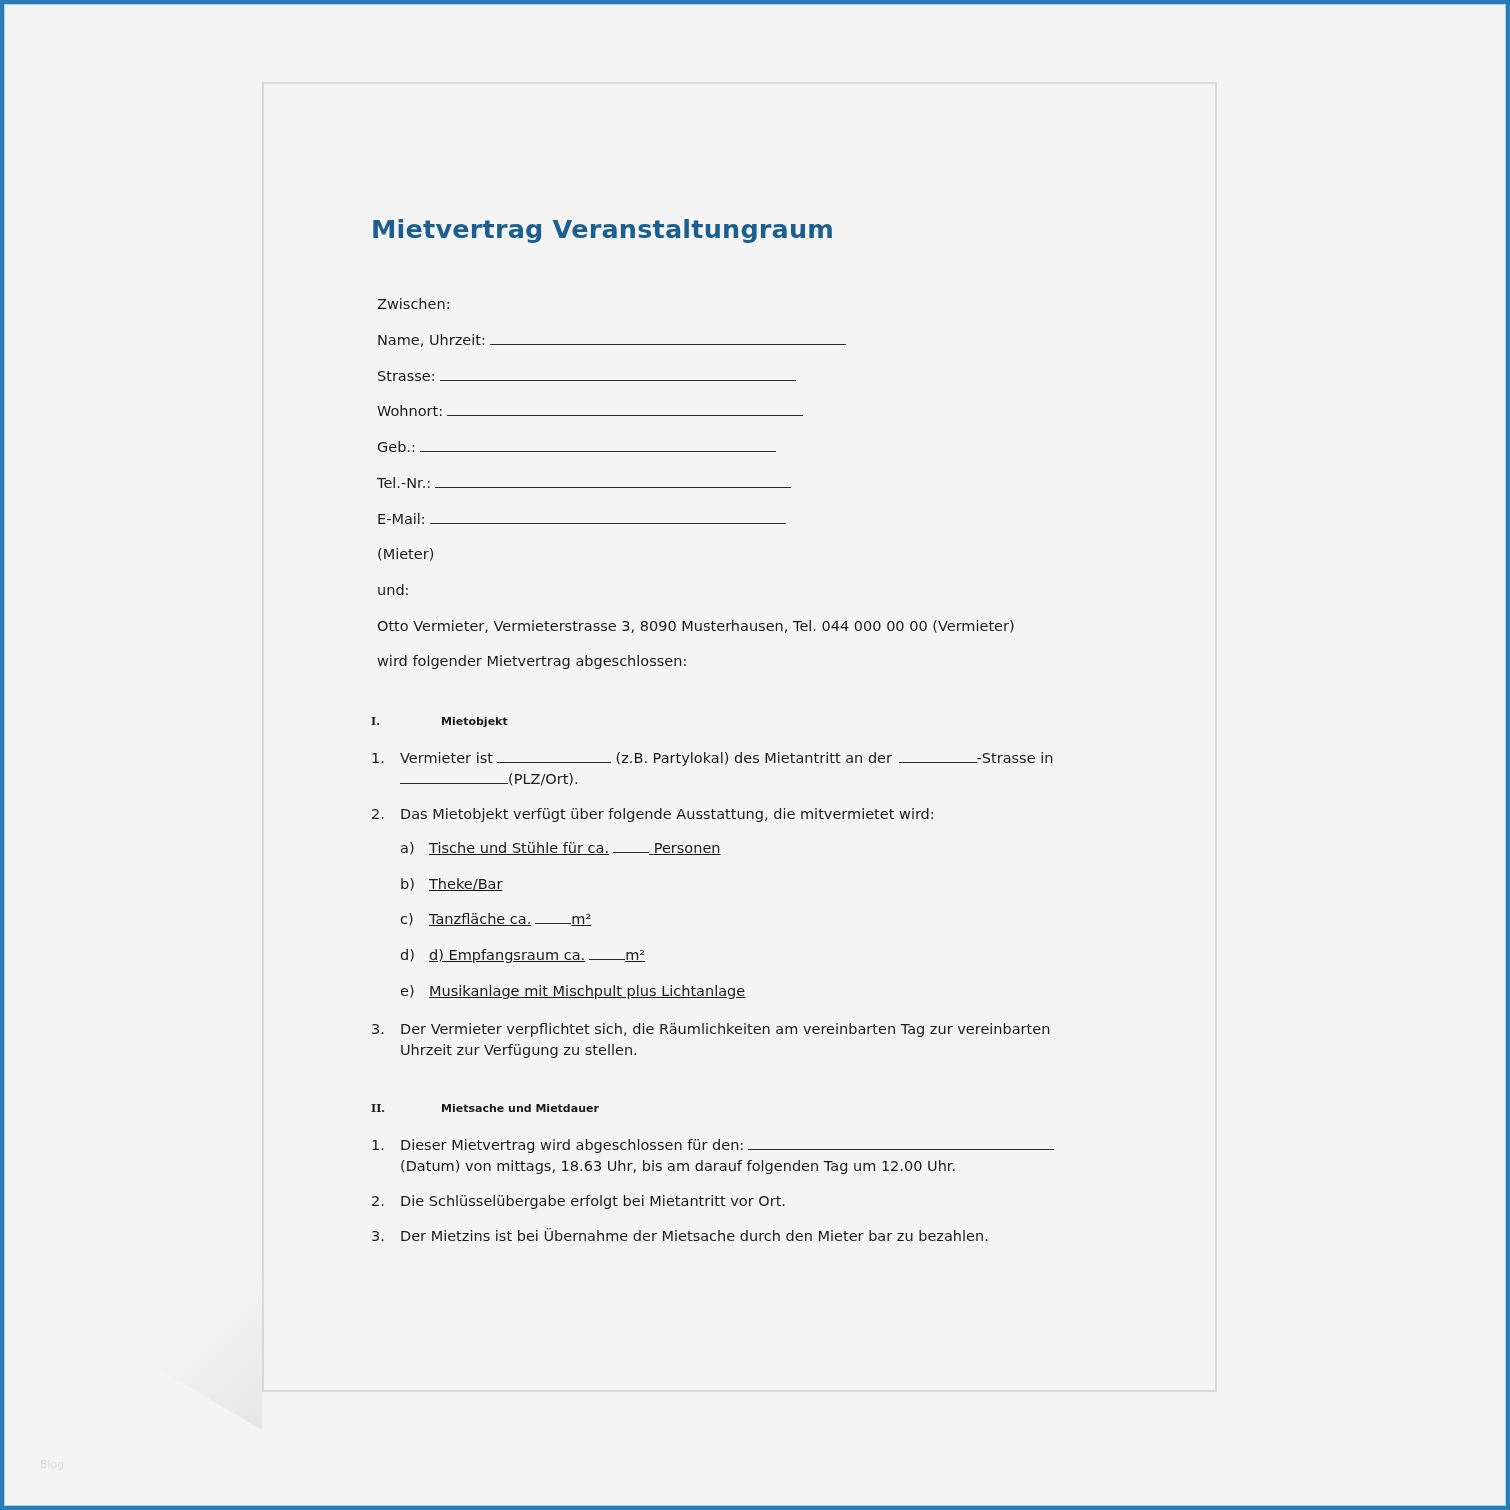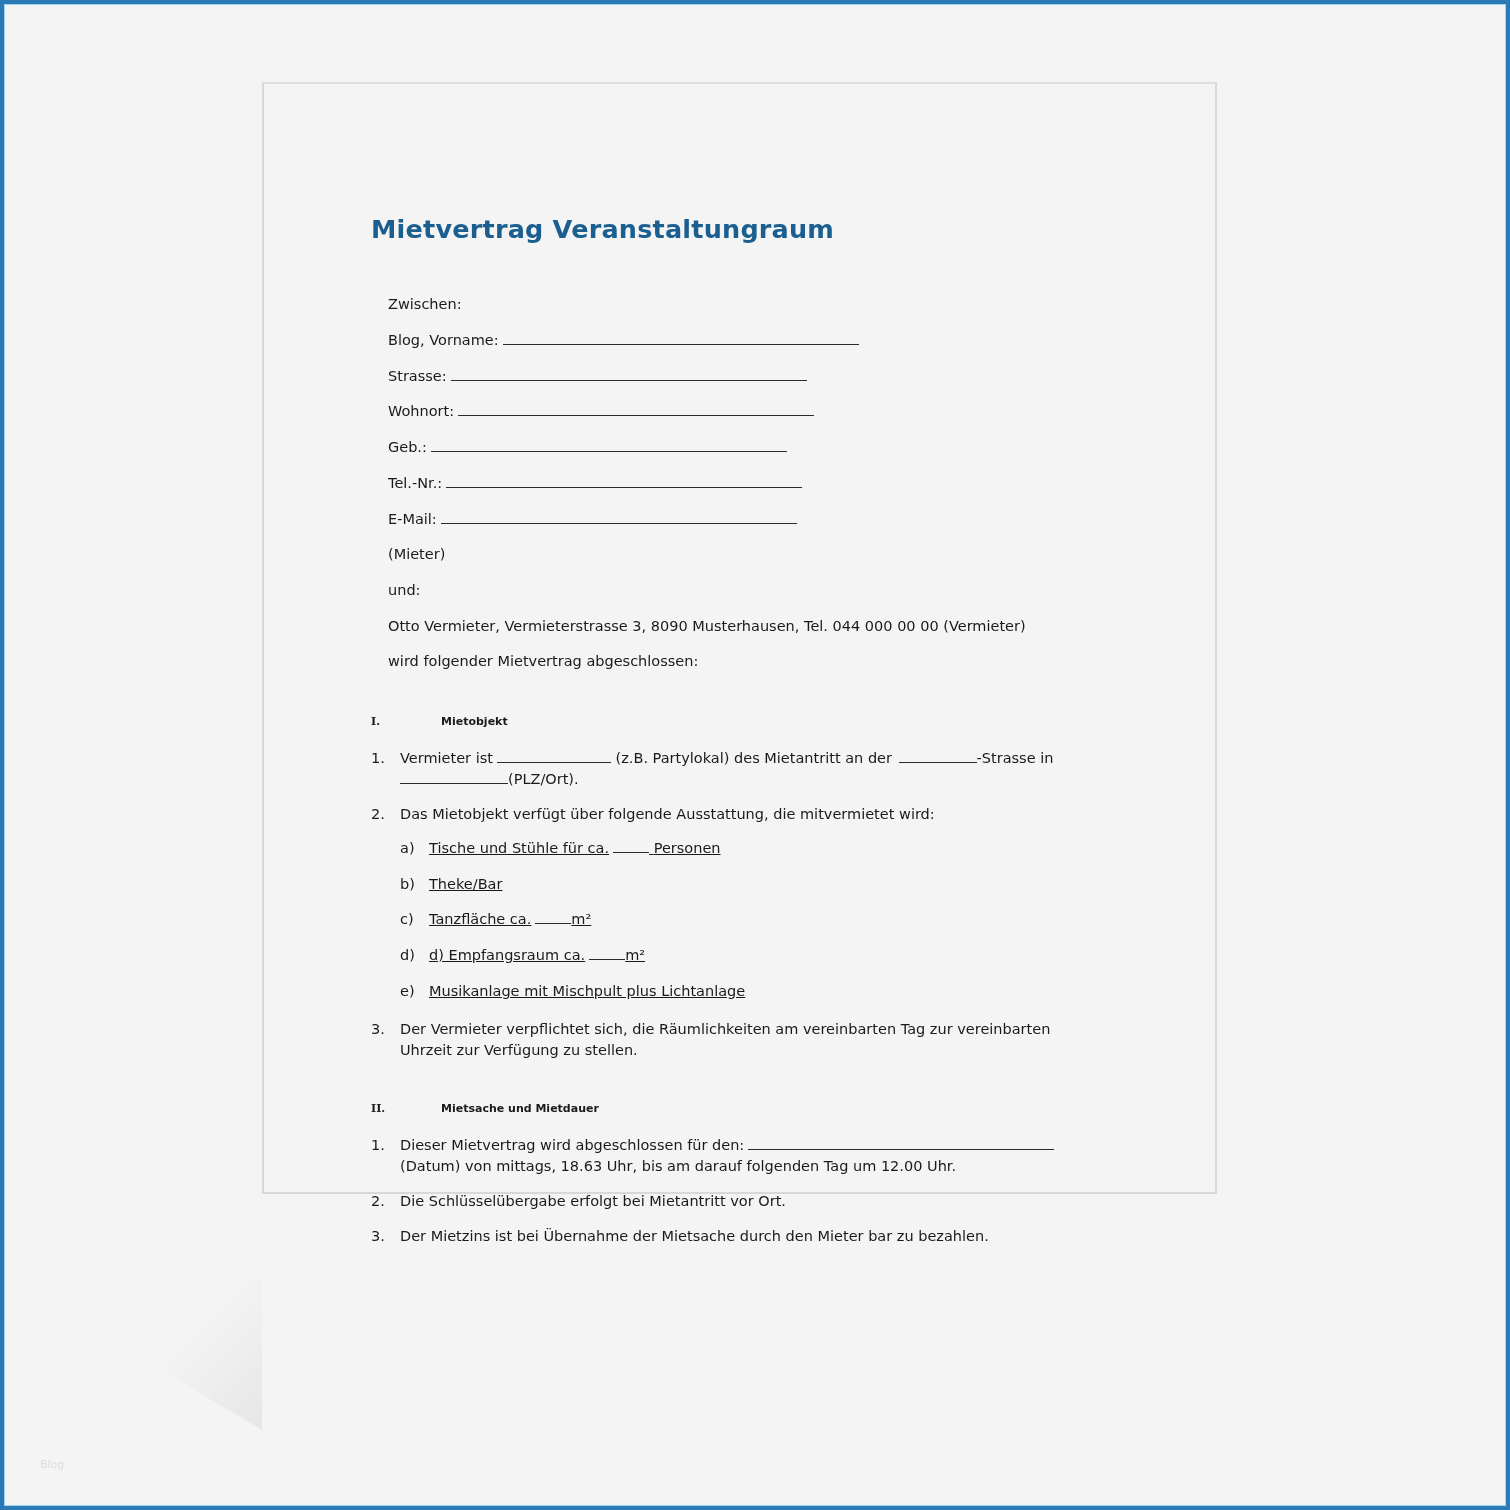--- a/index.html
+++ b/index.html
@@ -39,21 +39,21 @@
       left: 40px;
       top: 1458px;
       font-size: 11px;
       color: #dcdcdc;
     }
     .page {
       position: absolute;
       left: 262px;
       top: 82px;
       width: 955px;
-      height: 1112px;
+      height: 1310px;
       box-sizing: border-box;
       background: #f4f4f4;
       border: 2px solid #d8d8d8;
       border-top-color: #dedede;
     }
     .content {
       position: absolute;
       left: 107px;
       top: 0;
       width: 730px;
@@ -67,21 +67,21 @@
       margin: 0;
       font-family: "DejaVu Sans", sans-serif;
       font-weight: bold;
       font-size: 25.5px;
       color: #1b5f91;
       letter-spacing: 0.2px;
       white-space: nowrap;
     }
     .line {
       position: absolute;
-      left: 17px;
+      left: 6px;
       white-space: nowrap;
       text-align: center;
     }
     .blank {
       display: inline-block;
       border-bottom: 1.3px solid #2a2a2a;
       height: 12px;
       vertical-align: baseline;
       margin-left: 4px;
     }
@@ -132,21 +132,21 @@
 <div class="watermark">Blog</div>
 
 <div class="page">
   <div class="content">
 
     <h1 class="doc-title">Mietvertrag Veranstaltungraum</h1>
 
     <div class="line" style="top:212px">Zwischen:</div>
 
     <div class="line" style="top:248px">
-      <span>Blog, Vorname:</span><span class="blank" style="width:356px"></span>
+      <span>Name, Uhrzeit:</span><span class="blank" style="width:356px"></span>
     </div>
     <div class="line" style="top:284px">
       <span>Strasse:</span><span class="blank" style="width:356px"></span>
     </div>
     <div class="line" style="top:319px">
       <span>Wohnort:</span><span class="blank" style="width:356px"></span>
     </div>
     <div class="line" style="top:355px">
       <span>Geb.:</span><span class="blank" style="width:356px"></span>
     </div>

